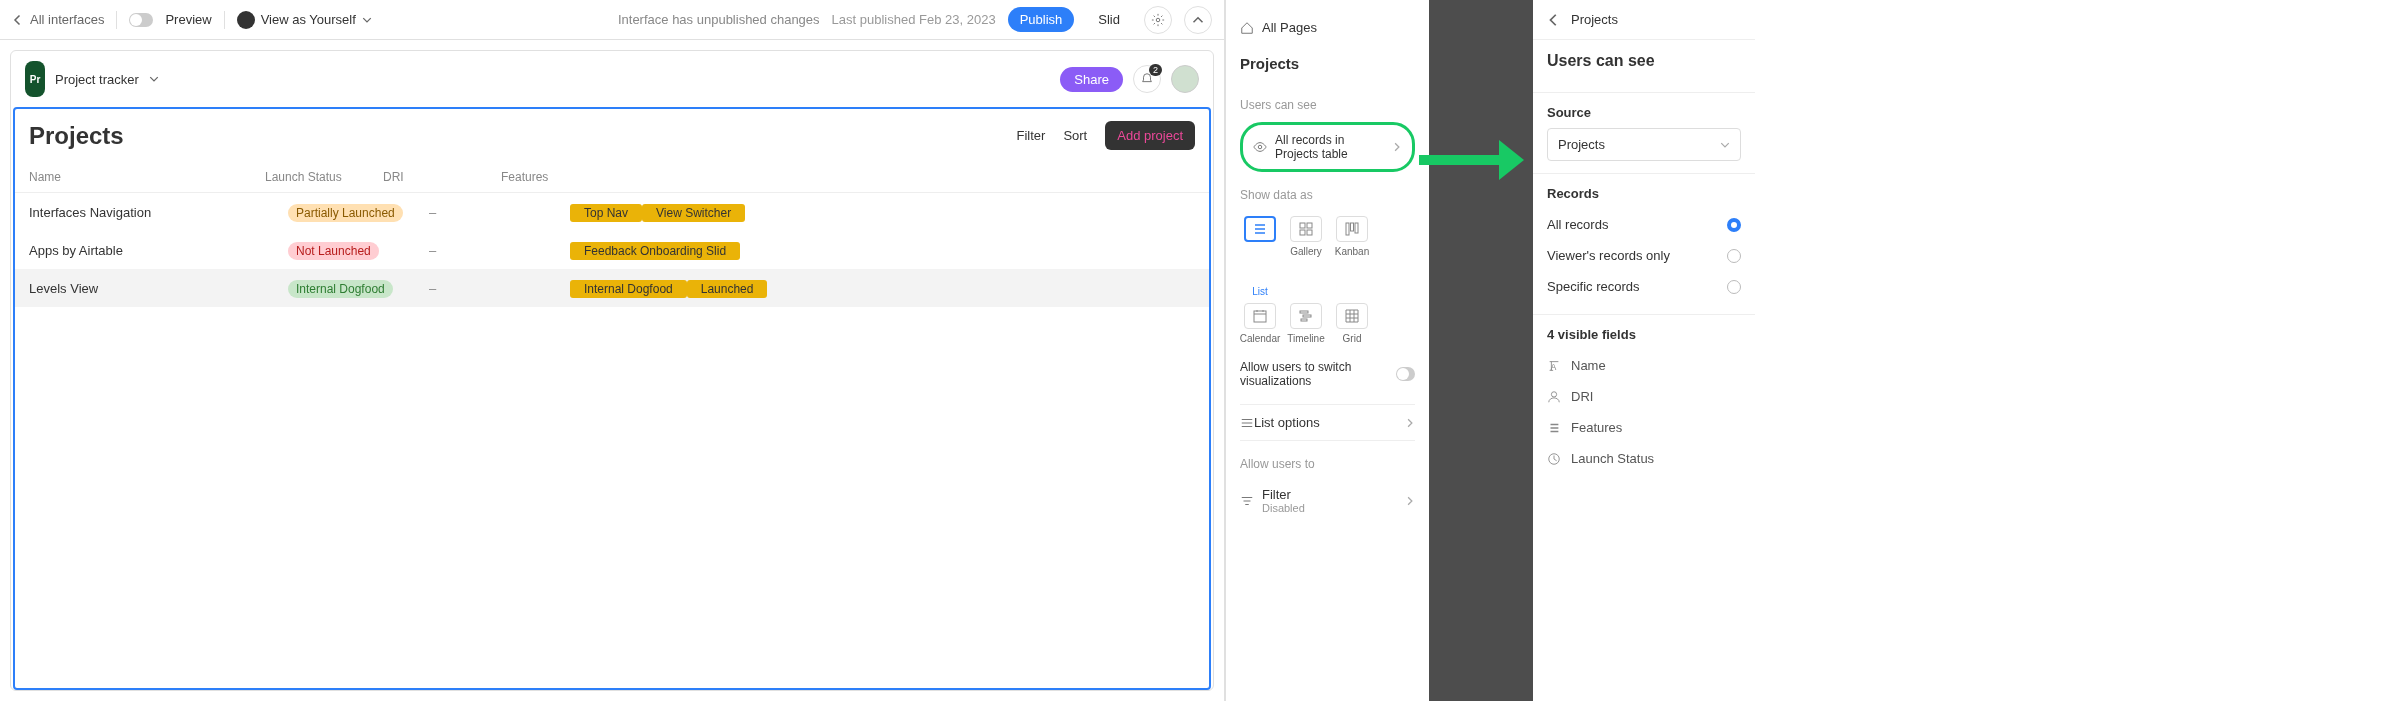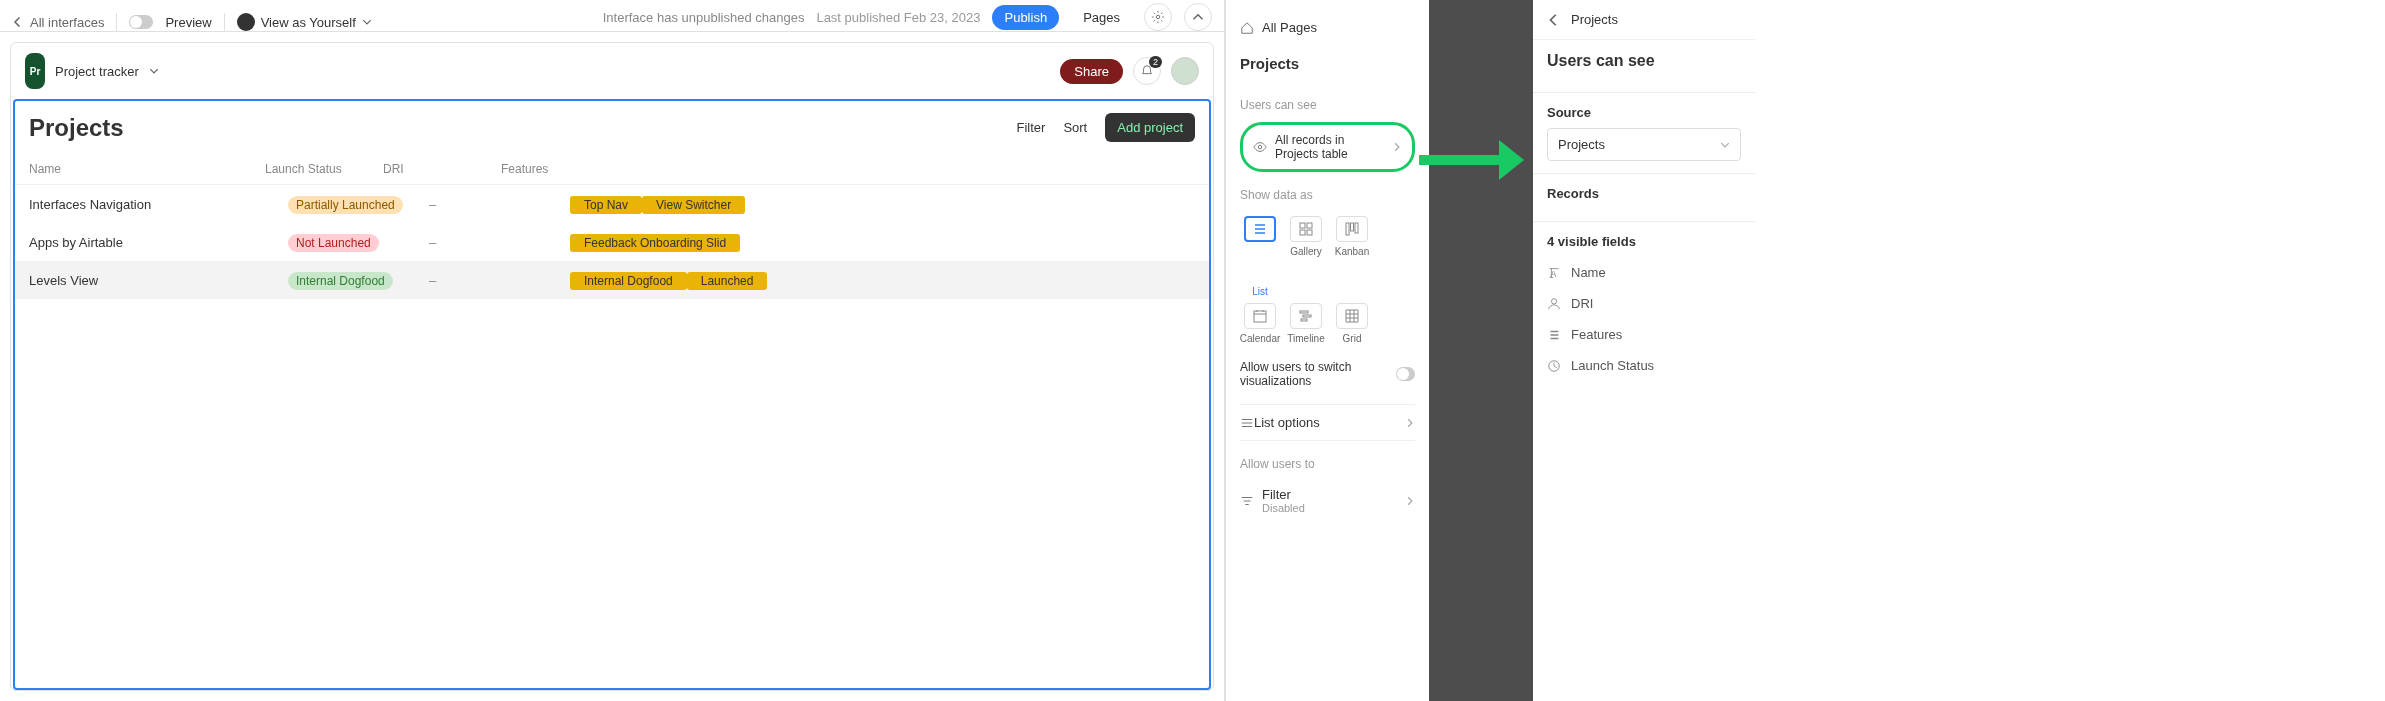--- a/index.html
+++ b/index.html
@@ -1,45 +1,45 @@
 <!DOCTYPE html>
 <html><head>
 <meta charset="utf-8">
 <style>
 * { box-sizing: border-box; margin: 0; padding: 0; }
 body { font-family: -apple-system, BlinkMacSystemFont, "Segoe UI", sans-serif; font-size: 13px; color: #333; background: #fff; display: flex; width: 2385px; height: 701px; overflow: hidden; }
 .main-app { width: 1225px; height: 701px; border-right: 1px solid #e0e0e0; display: flex; flex-direction: column; }
-.top-bar { height: 32px; display: flex; align-items: flex-end; padding: 0 12px; border-bottom: 1px solid #e0e0e0; gap: 16px; }
+.top-bar { height: 40px; display: flex; align-items: center; padding: 0 12px; border-bottom: 1px solid #e0e0e0; gap: 16px; }
 .top-bar-left { display: flex; align-items: center; gap: 12px; }
 .back-link { display: flex; align-items: center; gap: 6px; color: #666; cursor: pointer; }
 .toggle { width: 24px; height: 14px; background: #ccc; border-radius: 7px; position: relative; }
 .toggle::after { content: ""; width: 12px; height: 12px; background: #fff; border-radius: 50%; position: absolute; top: 1px; left: 1px; }
 .divider-v { width: 1px; height: 18px; background: #e0e0e0; }
 .view-as { display: flex; align-items: center; gap: 6px; color: #333; cursor: pointer; }
 .avatar-sm { width: 18px; height: 18px; border-radius: 50%; background: #333; }
 .top-bar-right { margin-left: auto; display: flex; align-items: center; gap: 12px; }
 .muted { color: #999; }
 .muted2 { color: #888; }
 .btn-primary { background: #2d7ff9; color: #fff; padding: 5px 12px; border-radius: 14px; cursor: pointer; font-size: 13px; }
 .btn-default { padding: 5px 12px; border-radius: 14px; cursor: pointer; }
 .icon-btn { width: 28px; height: 28px; border: 1px solid #e0e0e0; border-radius: 50%; display: flex; align-items: center; justify-content: center; cursor: pointer; color: #666; }
 .canvas-area { flex: 1; padding: 10px; background: #fff; }
 .interface-card { border: 1px solid #e0e0e0; border-radius: 6px; height: 100%; display: flex; flex-direction: column; }
 .card-header { display: flex; align-items: center; padding: 10px 14px; gap: 10px; }
 .app-icon { width: 20px; height: 36px; background: #14532d; color: #fff; border-radius: 8px; display: flex; align-items: center; justify-content: center; font-size: 10px; font-weight: 600; }
 .card-header-right { margin-left: auto; display: flex; align-items: center; gap: 10px; }
-.share-btn { background: #7f1d1d; color: #fff; padding: 5px 14px; border-radius: 14px; font-size: 13px; cursor: pointer; }
+.share-btn { background: #8b5cf6; color: #fff; padding: 5px 14px; border-radius: 14px; font-size: 13px; cursor: pointer; }
 .bell-wrap { position: relative; width: 28px; height: 28px; border: 1px solid #e0e0e0; border-radius: 50%; display: flex; align-items: center; justify-content: center; cursor: pointer; }
 .badge { position: absolute; top: -2px; right: -2px; background: #333; color: #fff; border-radius: 8px; font-size: 9px; padding: 1px 4px; }
 .avatar-md { width: 28px; height: 28px; border-radius: 50%; background: #d0e0d0; border: 1px solid #ccc; }
 .content-block { border: 2px solid #2d7ff9; border-radius: 4px; margin: 0 2px; flex: 1; display: flex; flex-direction: column; }
 .content-header { display: flex; align-items: center; padding: 12px 14px; }
 .content-title { font-size: 24px; font-weight: 600; }
 .content-actions { margin-left: auto; display: flex; align-items: center; gap: 18px; }
-.btn-dark { background: #333; color: #86efac; padding: 7px 12px; border-radius: 6px; font-size: 13px; cursor: pointer; }
+.btn-dark { background: #333; color: #ec4899; padding: 7px 12px; border-radius: 6px; font-size: 13px; cursor: pointer; }
 .table { width: 100%; }
 .table-header { display: flex; padding: 8px 14px; color: #888; font-size: 12px; border-bottom: 1px solid #eee; }
 .col-name { width: 236px; }
 .col-status { width: 118px; }
 .col-dri { width: 118px; }
 .col-features { flex: 1; }
 .table-row { display: flex; padding: 8px 14px; align-items: center; height: 38px; gap: 23px; }
 .table-row.selected { background: #f3f3f3; }
 .pill { padding: 2px 8px; border-radius: 10px; font-size: 12px; }
 .pill-orange { background: #ffe0b2; color: #8a5a00; }
@@ -105,21 +105,21 @@
         <span>View as Yourself</span>
         <svg width="10" height="10" viewBox="0 0 16 16">
             <path d="M2 5l6 6 6-6" stroke="#666" stroke-width="2" fill="none"></path>
           </svg>
       </div>
     </div>
     <div class="top-bar-right">
       <span class="muted2">Interface has unpublished changes</span>
       <span class="muted">Last published Feb 23, 2023</span>
       <div class="btn-primary">Publish</div>
-      <div class="btn-default">Pages</div>
+      <div class="btn-default">Slid</div>
       <div class="icon-btn">
         <svg width="14" height="14" viewBox="0 0 16 16">
             <circle cx="8" cy="8" r="2" stroke="#666" fill="none"></circle>
             <path d="M8 1v2M8 13v2M1 8h2M13 8h2M3 3l1.5 1.5M11.5 11.5L13 13M3 13l1.5-1.5M11.5 4.5L13 3" stroke="#666"></path>
           </svg>
       </div>
       <div class="icon-btn">
         <svg width="12" height="12" viewBox="0 0 16 16">
             <path d="M2 11l6-6 6 6" stroke="#666" stroke-width="2" fill="none"></path>
           </svg>
@@ -321,20 +321,34 @@
     <div class="detail-sub">Source</div>
     <div class="select-box">
       <span>Projects</span>
       <svg class="chev" width="10" height="10" viewBox="0 0 16 16">
           <path d="M2 5l6 6 6-6" stroke="#aaa" stroke-width="2" fill="none"></path>
         </svg>
     </div>
   </div>
   <div class="detail-section">
     <div class="detail-sub">Records</div>
+    <div id="record-options">
+        <div class="radio-row">
+          <span>All records</span>
+          <div class="radio checked"></div>
+        </div>
+        <div class="radio-row">
+          <span>Viewer's records only</span>
+          <div class="radio "></div>
+        </div>
+        <div class="radio-row">
+          <span>Specific records</span>
+          <div class="radio "></div>
+        </div>
+      </div>
   </div>
   <div class="detail-section" style="border-bottom:none">
     <div class="detail-sub">4 visible fields</div>
     <div id="fields-list">
         <div class="field-row">
           <svg width="14" height="14" viewBox="0 0 16 16">
             <path d="M3 3h10M5 3v10M3 13h4" stroke="currentColor" fill="none"></path>
             <text x="4" y="12" font-size="10" fill="currentColor">A</text>
           </svg>
           <span>Name</span>

